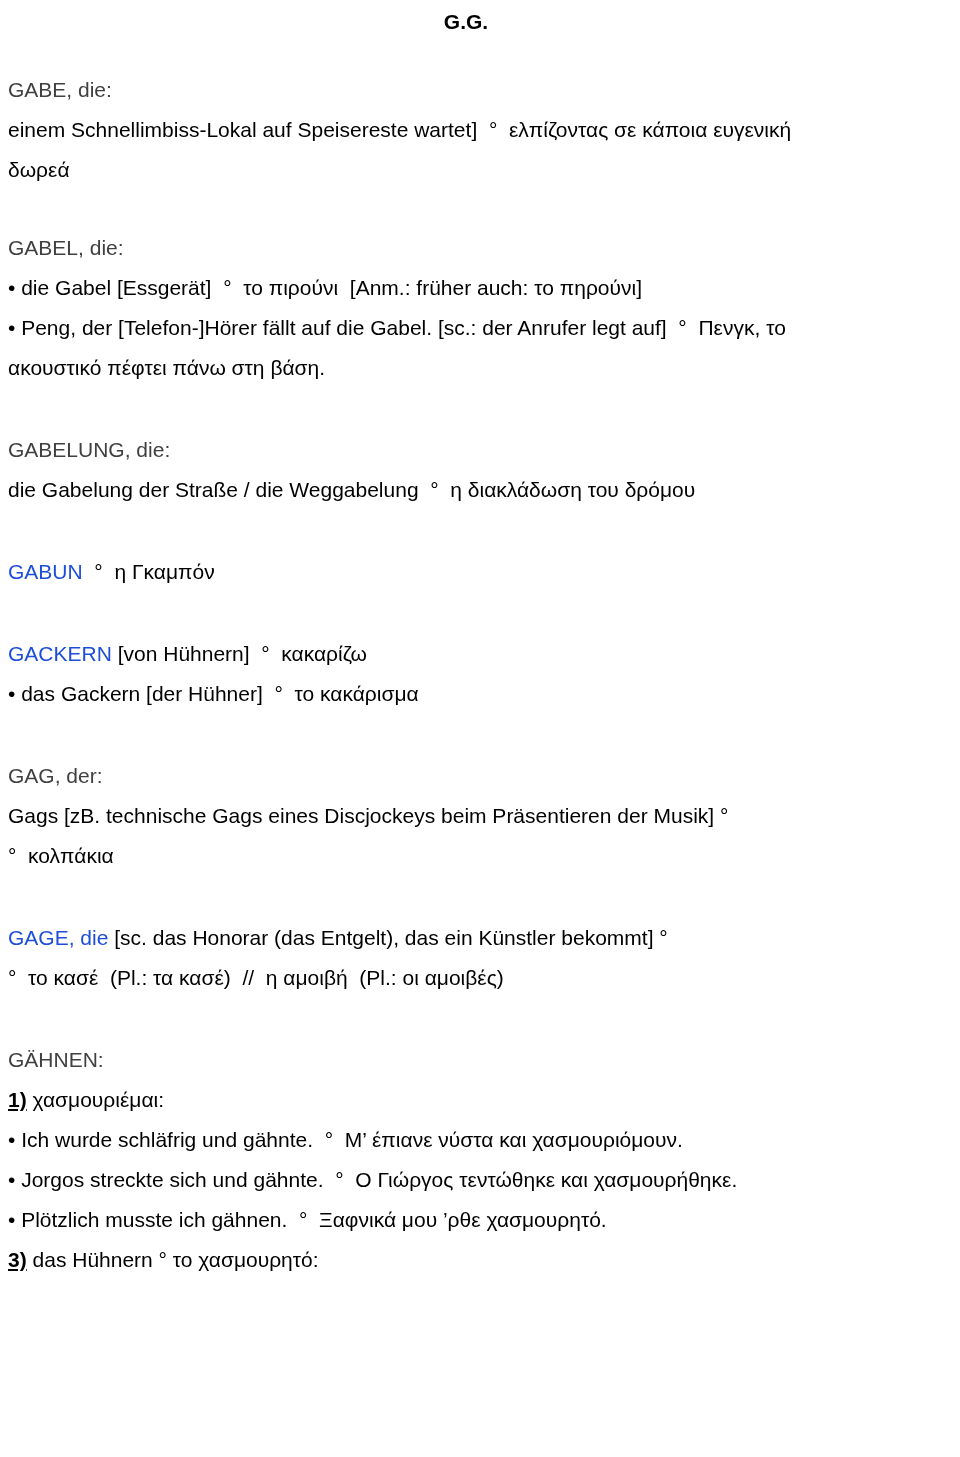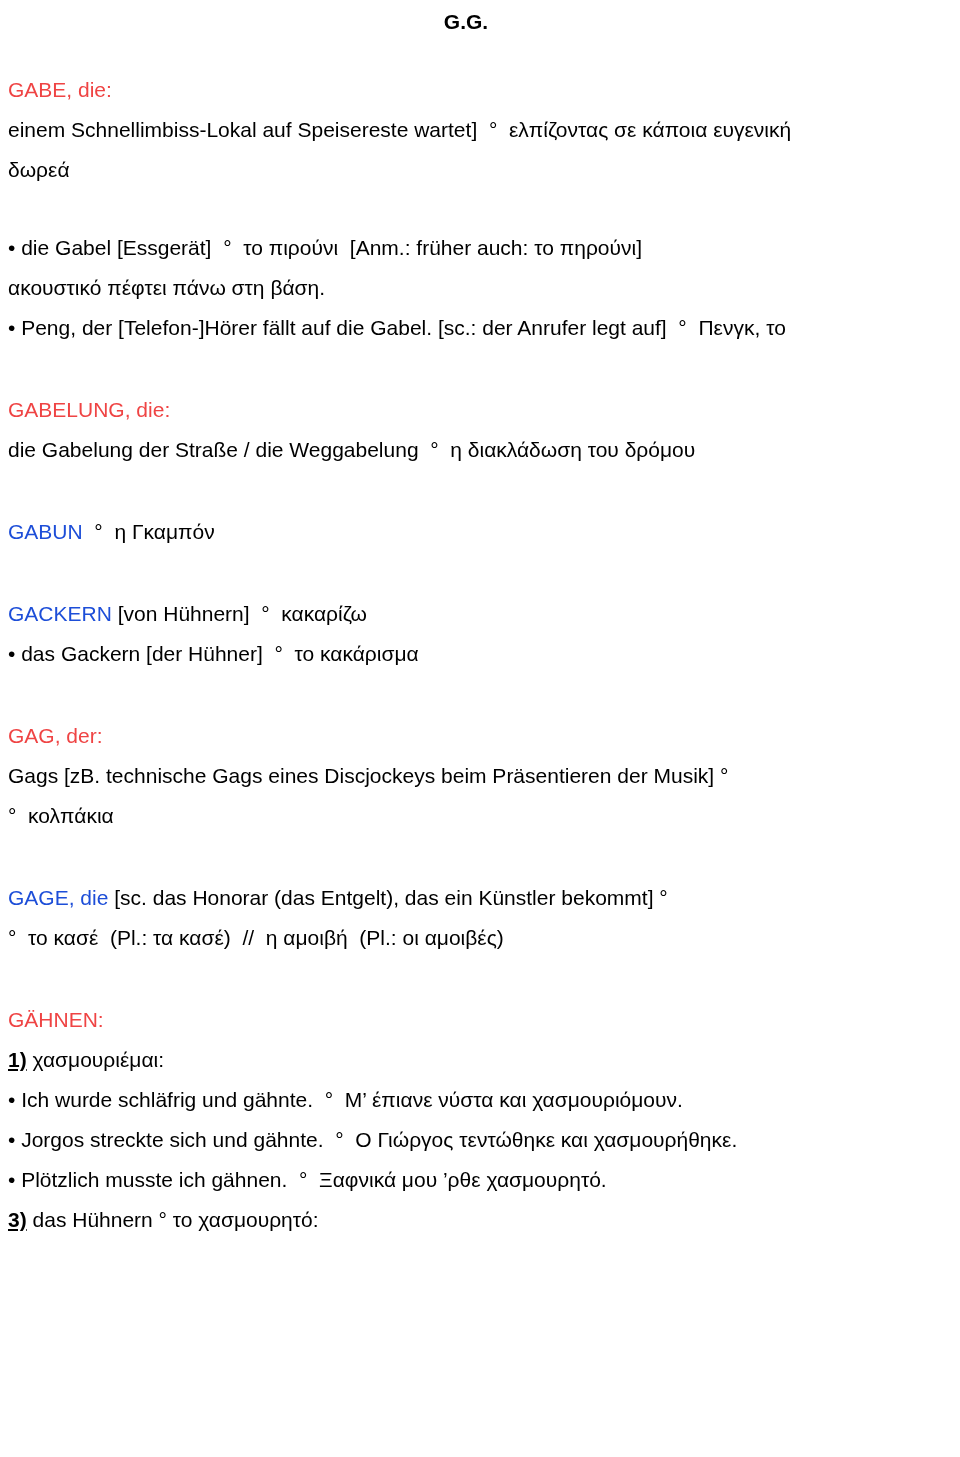--- a/index.html
+++ b/index.html
@@ -34,21 +34,21 @@
     padding-right: 10px;
     margin-top: 34px;
   }
   .line {
     font-size: 21px;
     line-height: 40px;
     white-space: pre-wrap;
     color: #000000;
   }
   .hdr {
-    color: #ef4444;
+    color: #404040;
   }
   .blue {
     color: #1d4ed8;
   }
   .spacer-md { height: 38px; }
   .spacer-lg { height: 42px; }
   .num {
     font-weight: bold;
     text-decoration: underline;
   }
@@ -61,23 +61,24 @@
   <div class="doc-title">G.G.</div>
 
   <div class="body-col">
 
     <div class="line hdr">GABE, die:</div>
     <div class="line">einem Schnellimbiss-Lokal auf Speisereste wartet]  °  ελπίζοντας σε κάποια ευγενική</div>
     <div class="line">δωρεά</div>
 
     <div class="spacer-md"></div>
 
+    <div class="line hdr">GABEL, die:</div>
     <div class="line">• die Gabel [Essgerät]  °  το πιρούνι  [Anm.: früher auch: το πηρούνι]</div>
+    <div class="line">• Peng, der [Telefon-]Hörer fällt auf die Gabel. [sc.: der Anrufer legt auf]  °  Πενγκ, το</div>
     <div class="line">ακουστικό πέφτει πάνω στη βάση.</div>
-    <div class="line">• Peng, der [Telefon-]Hörer fällt auf die Gabel. [sc.: der Anrufer legt auf]  °  Πενγκ, το</div>
 
     <div class="spacer-lg"></div>
 
     <div class="line hdr">GABELUNG, die:</div>
     <div class="line">die Gabelung der Straße / die Weggabelung  °  η διακλάδωση του δρόμου</div>
 
     <div class="spacer-lg"></div>
 
     <div class="line"><span class="blue">GABUN</span><span>  °  η Γκαμπόν</span></div>
 

